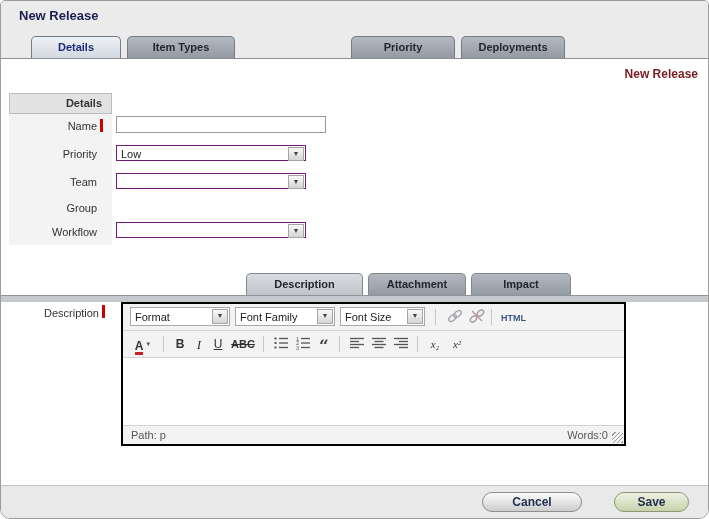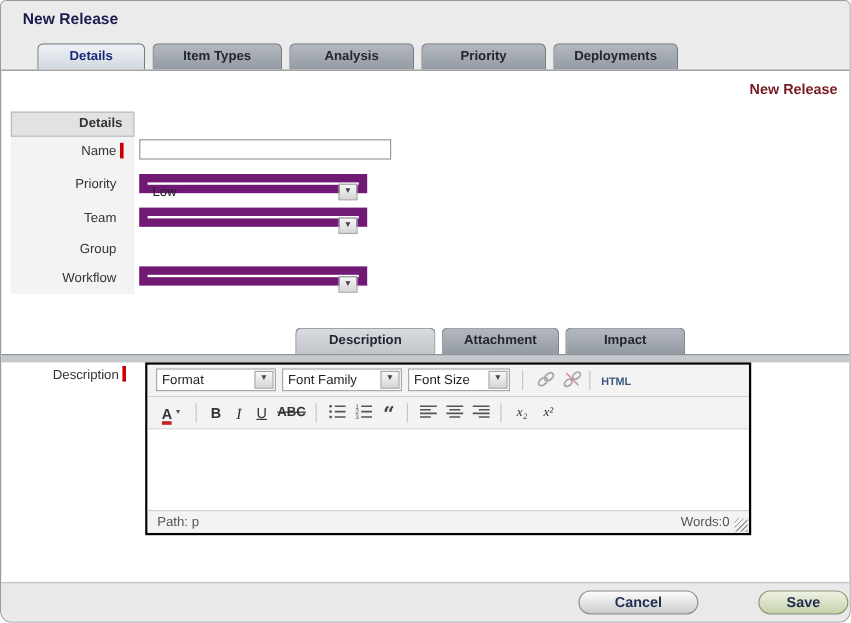--- a/index.html
+++ b/index.html
@@ -21,21 +21,21 @@
 
   
   .label-panel{position:absolute;left:8px;top:92px;width:103px;height:152px;background:#f3f3f3;}
   .details-header{position:absolute;left:8px;top:92px;width:103px;height:21px;background:#e2e2e2;
     border:1px solid #bcbcbc;box-sizing:border-box;font-size:11px;font-weight:bold;color:#333;
     text-align:right;padding-right:9px;line-height:19px;}
   .f-label{position:absolute;left:8px;width:88px;text-align:right;font-size:11px;color:#333;}
   .req{position:absolute;width:3px;height:13px;background:#cc0000;}
   .text-input{position:absolute;left:115px;top:115px;width:210px;height:17px;border:1px solid #999;
     box-sizing:border-box;font-size:11px;padding:0 3px;background:#fff;}
-  .combo{position:absolute;height:16px;border:7px solid #701a75;background:#fff;box-sizing:border-box;cursor:pointer;}
+  .combo{position:absolute;height:16px;border:1px solid #701a75;background:#fff;box-sizing:border-box;cursor:pointer;}
   .combo-val{position:absolute;left:4px;top:2px;font-size:11px;color:#222;white-space:nowrap;}
   .combo-btn{position:absolute;top:1px;right:1px;width:16px;height:14px;
     background:linear-gradient(#f8f8f8,#d5d5d5);border:1px solid #a6a6a6;box-sizing:border-box;
     text-align:center;line-height:11px;font-size:7px;color:#444;}
 
   
   .stab{position:absolute;top:272px;height:22px;line-height:21px;text-align:center;font-size:11px;
     font-weight:bold;border:1px solid #82878f;border-bottom:none;border-radius:5px 5px 0 0;
     box-sizing:border-box;cursor:pointer;color:#22262e;}
   .stab.active{background:linear-gradient(#d8dce1,#c1c5ca);}
@@ -71,32 +71,31 @@
   .words{position:absolute;right:16px;top:3px;font-size:11px;color:#555;}
   .grip{position:absolute;right:1px;bottom:1px;width:11px;height:11px;cursor:nwse-resize;
     background:repeating-linear-gradient(135deg,transparent 0 2px,#999 2px 3px);}
 
   
   .footer{position:absolute;bottom:0;left:0;width:100%;height:33px;background:#e9e9e9;
     border-top:1px solid #c2c2c2;box-sizing:border-box;margin-top:42px;}
   .btn{position:absolute;top:6px;height:20px;border-radius:10px;font-size:12px;font-weight:bold;
     color:#1f2d50;text-align:center;line-height:18px;cursor:pointer;box-sizing:border-box;}
   .btn-cancel{right:126px;width:100px;background:linear-gradient(#fcfcfc,#cdcdcd);border:1px solid #8e8e8e;}
-  .btn-save{right:1px;width:75px;background:linear-gradient(#eef2e3,#c7d2ab);border:1px solid #8d9775;}
+  .btn-save{right:19px;width:75px;background:linear-gradient(#eef2e3,#c7d2ab);border:1px solid #8d9775;}
 </style>
 </head>
 <body>
 
 <div class="window">
 
   <div class="header">
     <span class="page-title">New Release</span>
     <div class="mtab active" style="left:30px;width:90px;">Details</div>
     <div class="mtab inactive" style="left:126px;width:108px;">Item Types</div>
-    <div class="mtab inactive" style="left:240px;width:104px;">Analysis</div>
     <div class="mtab inactive" style="left:350px;width:104px;">Priority</div>
     <div class="mtab inactive" style="left:460px;width:104px;">Deployments</div>
   </div>
 
   <div class="form-title">New Release</div>
 
   <div class="label-panel"></div>
   <div class="details-header">Details</div>
 
   <span class="f-label" style="top:119px;">Name</span>

